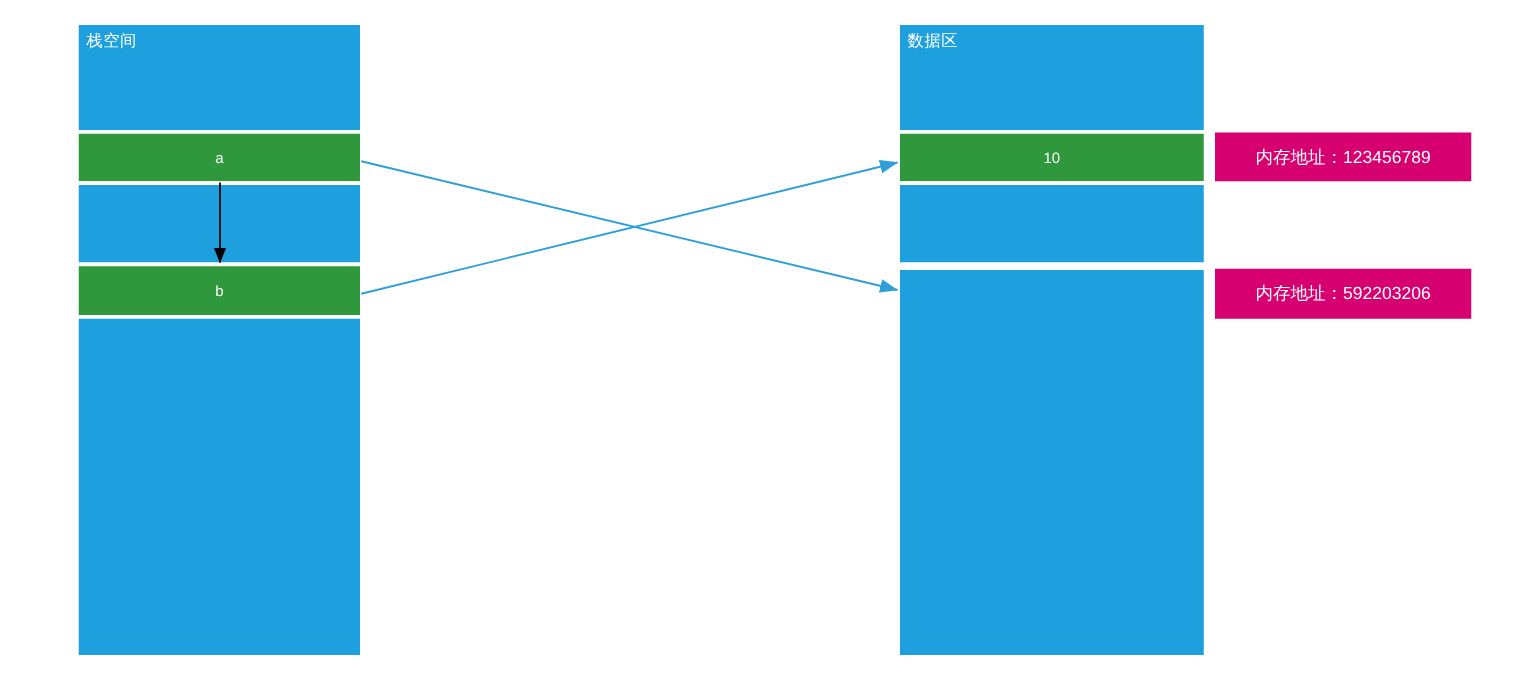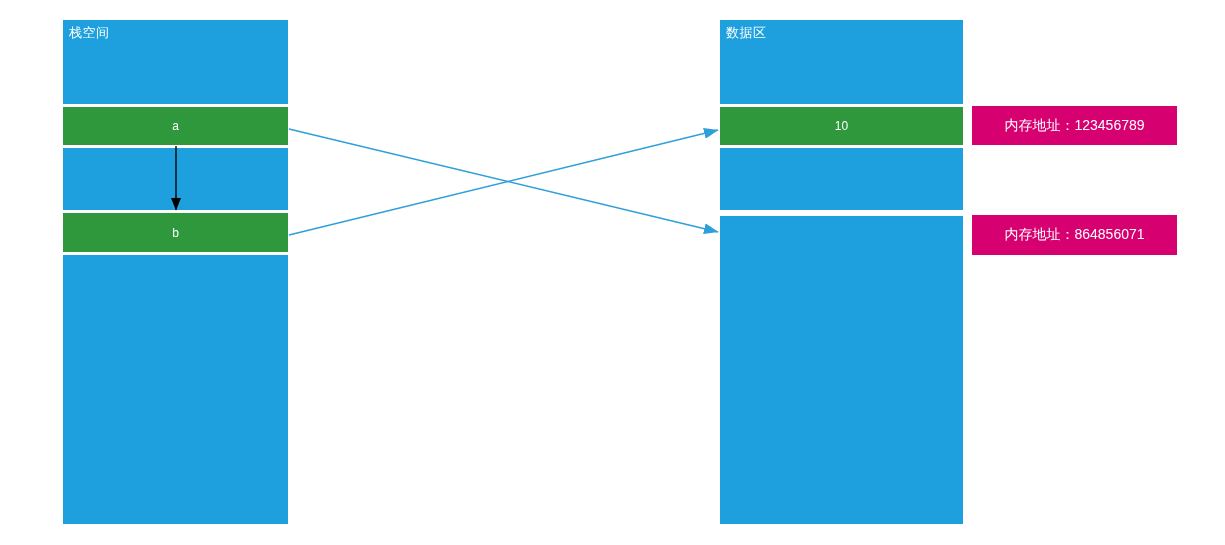--- a/index.html
+++ b/index.html
@@ -116,21 +116,21 @@
     <div class="seg-blue seg-blue-mid"></div>
     <div class="seg-gap"></div>
     <div class="seg-gap"></div>
     <div class="seg-blue seg-blue-bottom"></div>
   </div>
 
   <div class="address-box address-box-1">
     <span>内存地址：123456789</span>
   </div>
   <div class="address-box address-box-2">
-    <span>内存地址：864856071</span>
+    <span>内存地址：592203206</span>
   </div>
 
   <svg class="arrow-layer" viewBox="0 0 1225 545">
     <defs>
       <marker id="headBlue" markerUnits="userSpaceOnUse" markerWidth="15" markerHeight="11" refX="14" refY="5.5" orient="auto">
         <path class="head-blue" d="M0,0 L14.5,5.5 L0,11 Z"></path>
       </marker>
       <marker id="headBlack" markerUnits="userSpaceOnUse" markerWidth="14" markerHeight="10" refX="12" refY="5" orient="auto">
         <path class="head-black" d="M0,0 L12.5,5 L0,10 Z"></path>
       </marker>

